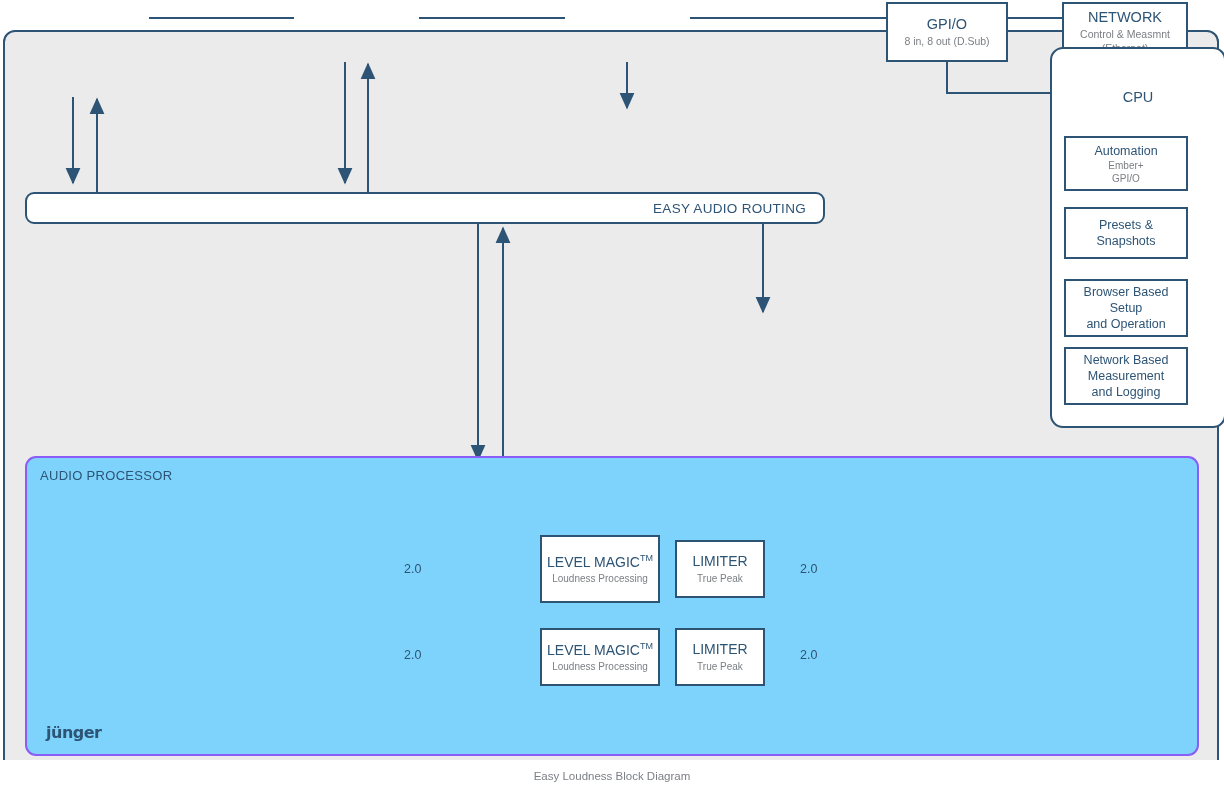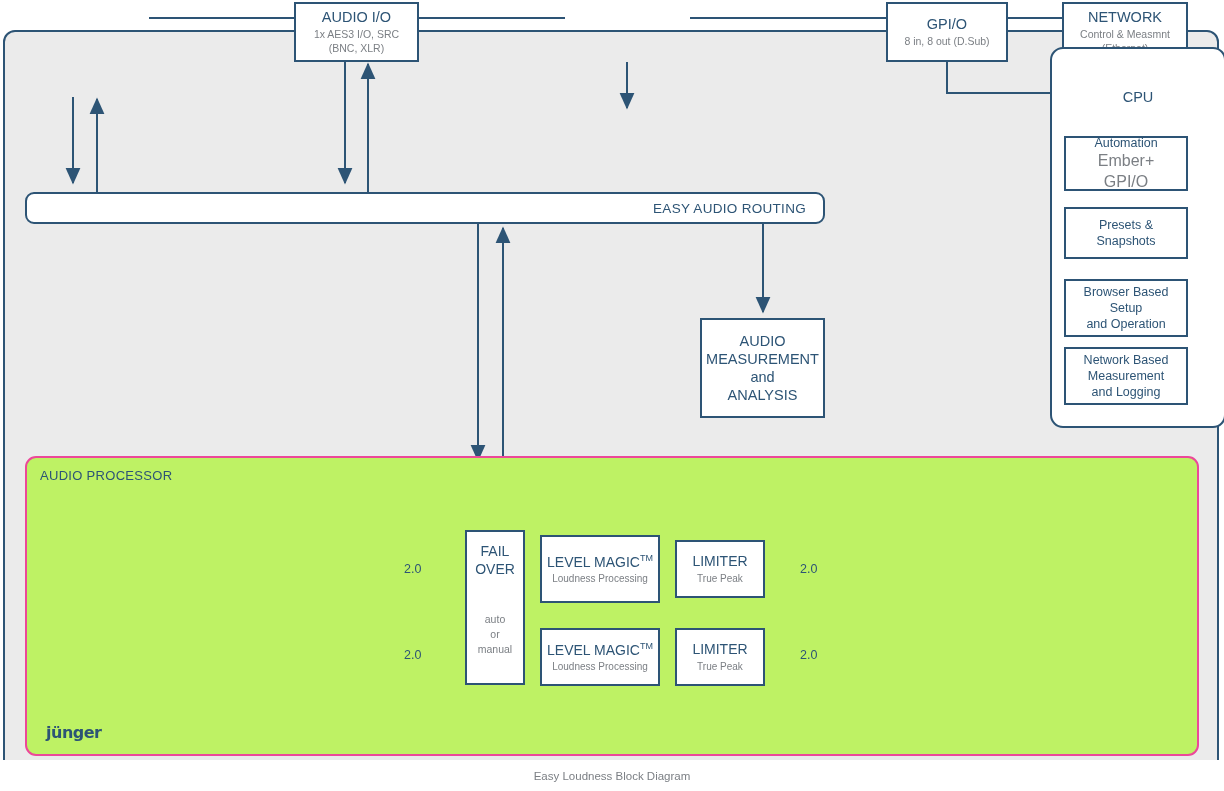--- a/index.html
+++ b/index.html
@@ -38,26 +38,26 @@
     position:absolute;left:1050px;top:47px;width:176px;height:381px;
     background:#ffffff;border:2px solid #2d5475;border-radius:13px;box-sizing:border-box;
   }
   .cpu-title{position:absolute;left:0;top:40px;width:100%;text-align:center;font-size:14.5px;color:#2d5475;}
   .cpu-sub{
     position:absolute;left:12px;width:124px;background:#ffffff;border:2px solid #2d5475;
     box-sizing:border-box;display:flex;flex-direction:column;align-items:center;justify-content:center;
     text-align:center;color:#2d5475;
   }
   .cpu-sub .ttl{font-size:12.5px;line-height:1.28;}
-  .cpu-sub .sub{font-size:16px;line-height:1.3;color:#7b7f84;}
+  .cpu-sub .sub{font-size:10px;line-height:1.3;color:#7b7f84;}
 
   
   .proc{
     position:absolute;left:25px;top:456px;width:1174px;height:300px;
-    background:#bef264;border:2px solid #ec4899;border-radius:11px;box-sizing:border-box;
+    background:#7dd3fc;border:2px solid #8b5cf6;border-radius:11px;box-sizing:border-box;
   }
   .proc-label{position:absolute;left:13px;top:10px;font-size:13px;color:#2d5475;letter-spacing:.3px;}
 
   .pbox{
     position:absolute;background:#ffffff;border:2px solid #2d5475;box-sizing:border-box;
     display:flex;flex-direction:column;align-items:center;justify-content:center;text-align:center;
   }
   .pbox .ttl{font-size:14px;color:#2d5475;line-height:1.2;}
   .pbox .sub{font-size:10px;color:#7b7f84;line-height:1.2;margin-top:3px;}
   .tm{font-size:9px;vertical-align:super;}
@@ -123,24 +123,20 @@
 
       <line x1="660" y1="569" x2="675" y2="569"></line>
       <line x1="660" y1="655" x2="675" y2="655"></line>
 
       <line x1="765" y1="569" x2="793" y2="569" marker-end="url(#ar)"></line>
       <line x1="765" y1="655" x2="793" y2="655" marker-end="url(#ar)"></line>
     </g>
   </svg>
 
 
-  <div class="box" style="left:294px;top:2px;width:125px;height:60px;">
-    <div class="ttl">AUDIO I/O</div>
-    <div class="sub ml">1x AES3 I/O, SRC<br>(BNC, XLR)</div>
-  </div>
 
 
   <div class="box" style="left:886px;top:2px;width:122px;height:60px;">
     <div class="ttl">GPI/O</div>
     <div class="sub ml">8 in, 8 out (D.Sub)</div>
   </div>
 
   <div class="box" style="left:1062px;top:2px;width:126px;height:60px;">
     <div class="ttl">NETWORK</div>
     <div class="sub ml">Control &amp; Measmnt<br>(Ethernet)</div>
@@ -164,32 +160,25 @@
 
     <div class="cpu-sub" style="top:298px;height:58px;">
       <div class="ttl ml">Network Based<br>Measurement<br>and Logging</div>
     </div>
   </div>
 
   <div class="routing">
     <span>EASY AUDIO ROUTING</span>
   </div>
 
-  <div class="box" style="left:700px;top:318px;width:125px;height:100px;">
-    <div class="ttl ml">AUDIO<br>MEASUREMENT<br>and<br>ANALYSIS</div>
-  </div>
 
   <div class="proc">
     <div class="proc-label">AUDIO PROCESSOR</div>
   </div>
 
-  <div class="failover" style="left:465px;top:530px;width:60px;height:155px;">
-    <div class="fo-top ml">FAIL<br>OVER</div>
-    <div class="fo-mid ml">auto<br>or<br>manual</div>
-  </div>
 
   <div class="iolabel" style="left:404px;top:562px;">2.0</div>
   <div class="pbox" style="left:540px;top:535px;width:120px;height:68px;">
     <div class="ttl">
       <span>LEVEL MAGIC</span><span class="tm">TM</span>
     </div>
     <div class="sub">Loudness Processing</div>
   </div>
   <div class="pbox" style="left:675px;top:540px;width:90px;height:58px;">
     <div class="ttl">LIMITER</div>

